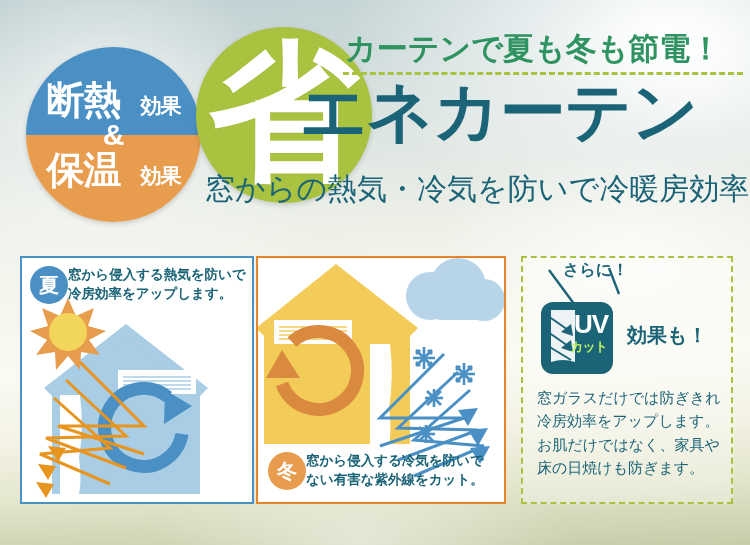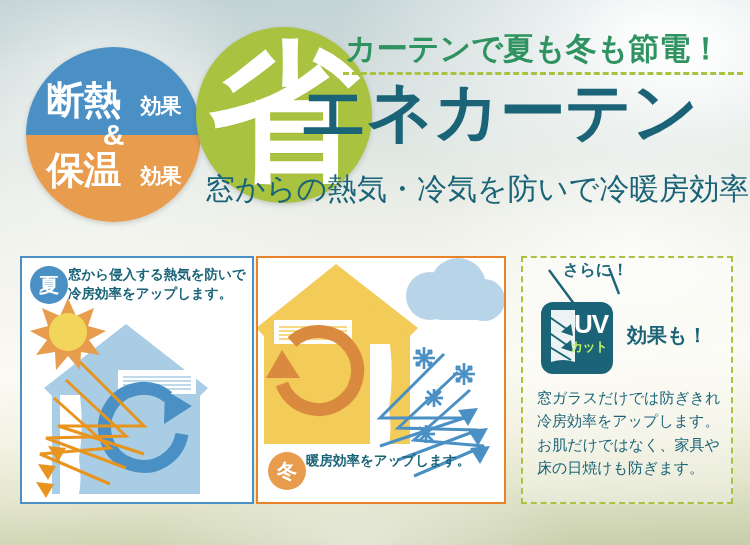--- a/index.html
+++ b/index.html
@@ -286,21 +286,22 @@
       </g>
       <g fill="#4a90c4">
         <polygon points="200,152 220,150 210,168"></polygon>
         <polygon points="210,172 230,170 220,188"></polygon>
         <polygon points="212,190 232,188 222,206"></polygon>
       </g>
     </svg>
     <div id="winter-head" class="season-head">
       <div class="season-badge badge-winter">冬</div>
       <div class="season-caption">
-        <div>暖房効率をアップします。</div>
+        <div>窓から侵入する冷気を防いで</div>
+        <div>ない有害な紫外線をカット。</div>
       </div>
     </div>
   </div>
 
   <div id="uv-box">
     <svg style="position:absolute;left:0;top:0;width:100%;height:100%;pointer-events:none;" viewBox="0 0 208 244">
       <line x1="26" y1="12" x2="60" y2="58" stroke="#1b6478" stroke-width="2.4"></line>
       <line x1="96" y1="36" x2="86" y2="10" stroke="#1b6478" stroke-width="2.4"></line>
     </svg>
     <div id="uv-sarani">さらに！</div>

